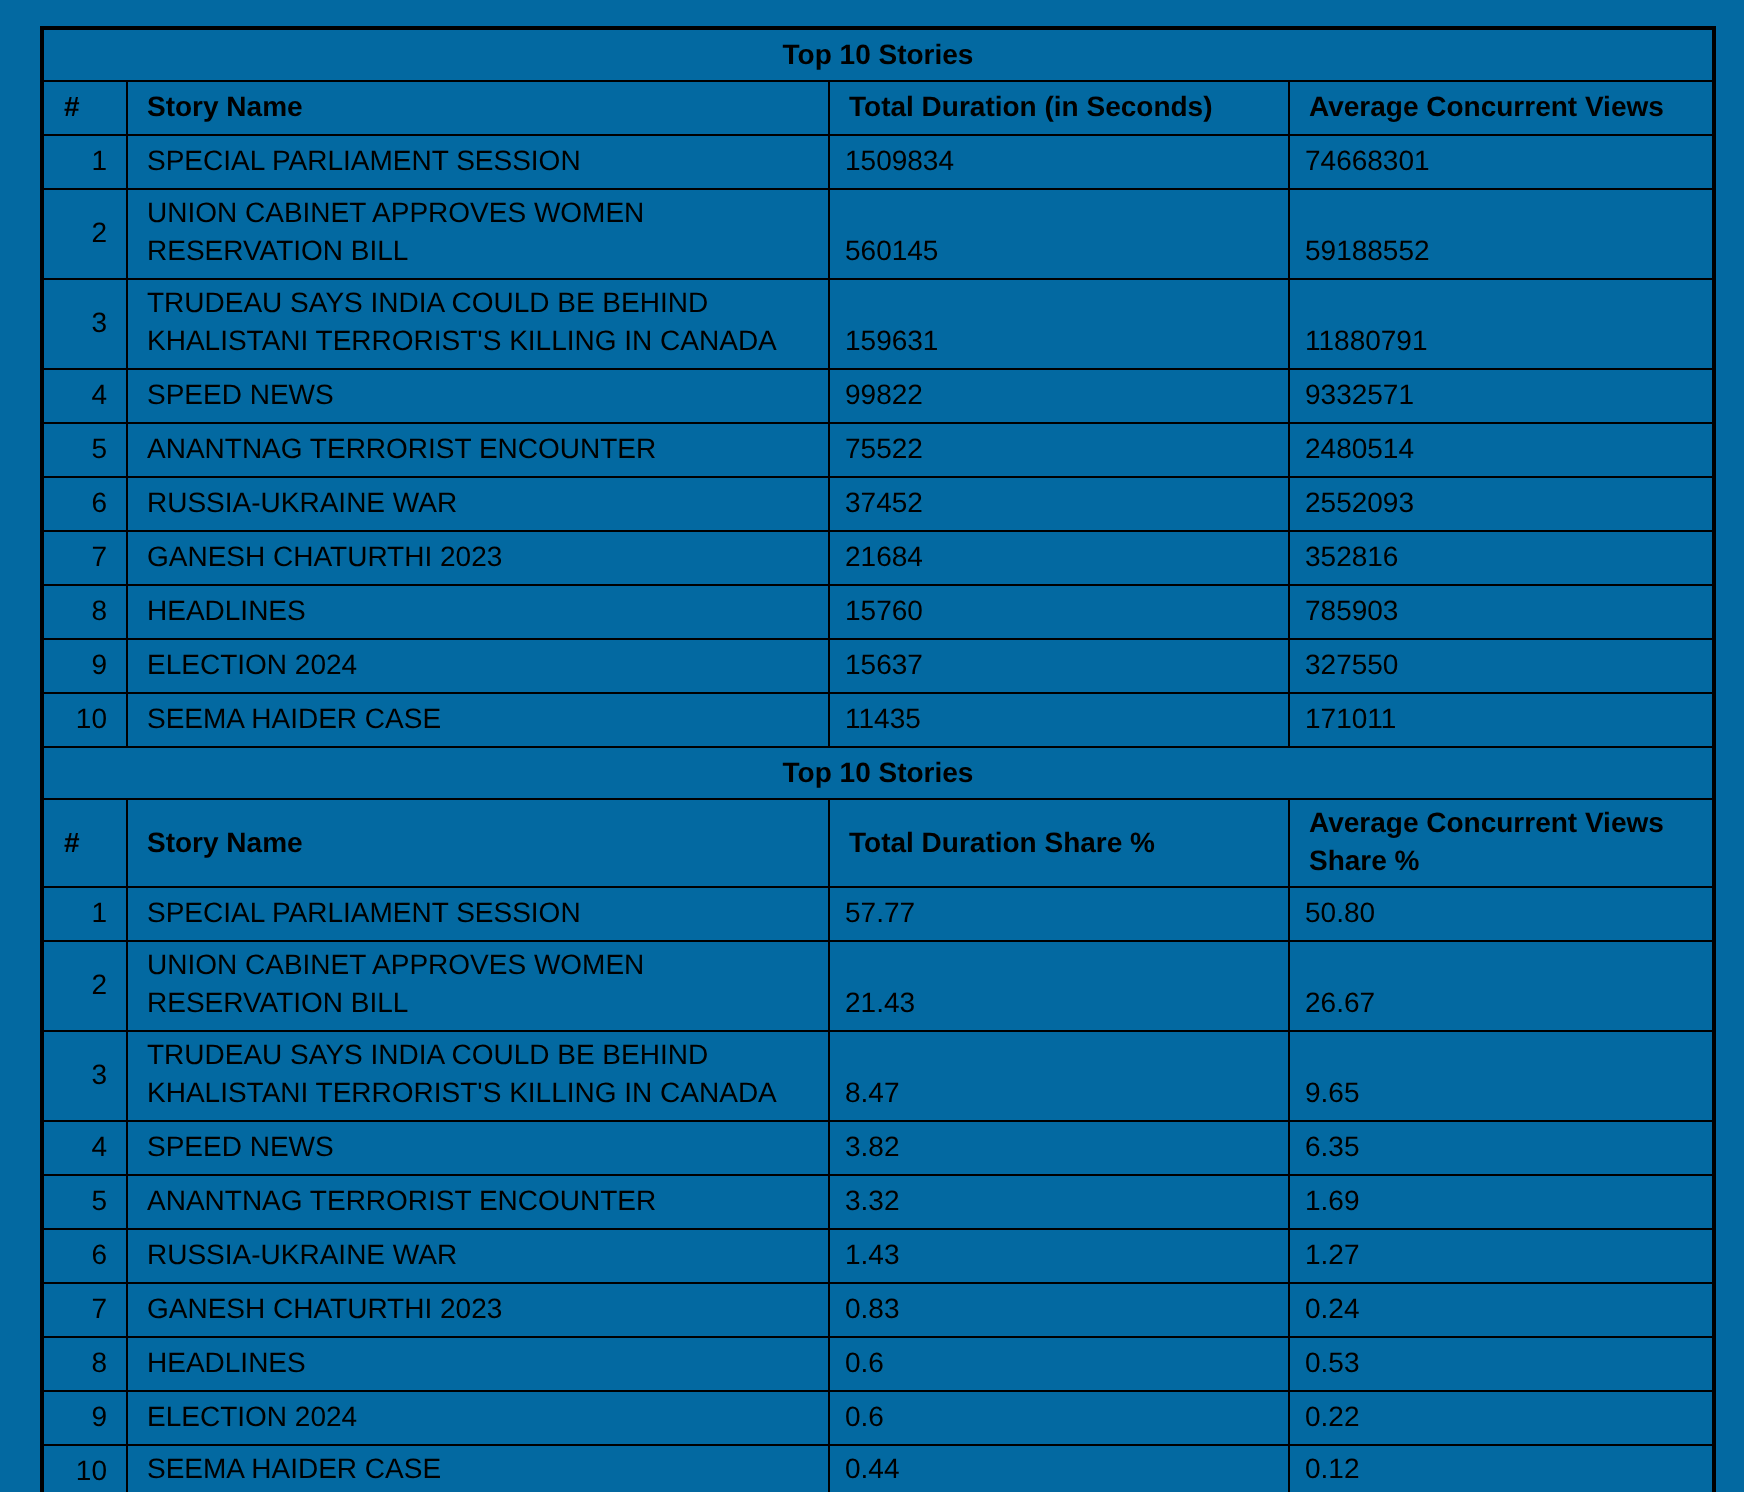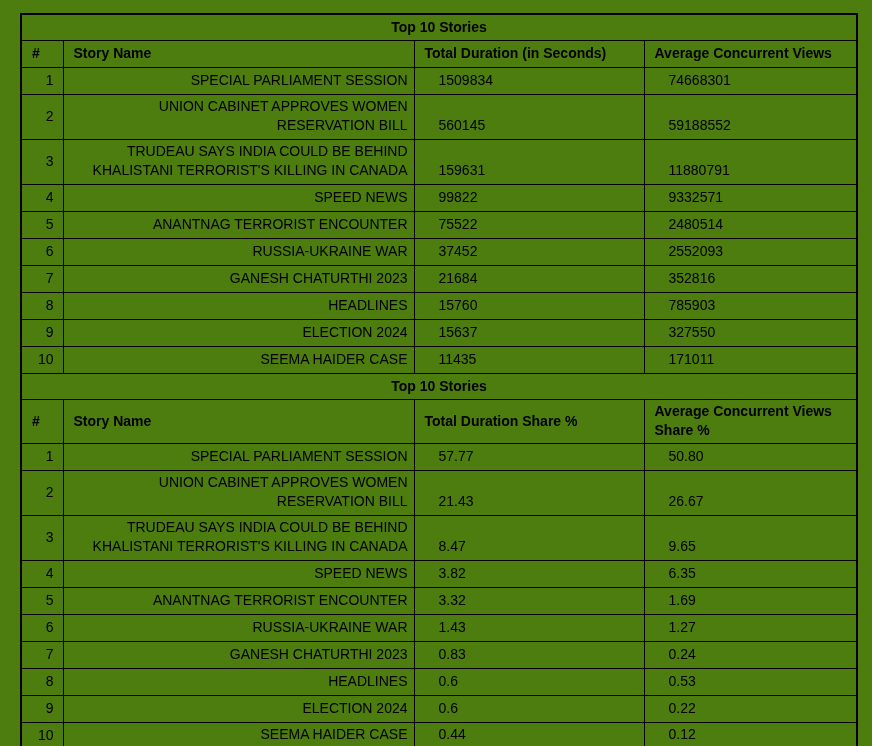--- a/index.html
+++ b/index.html
@@ -6,21 +6,21 @@
   html, body {
     margin: 0;
     padding: 0;
     background: #ffffff;
     font-family: "Liberation Sans", sans-serif;
     color: #000000;
   }
   .page {
     width: 872px;
     height: 746px;
-    background: #4d7c0f;
+    background: #0369a1;
     box-sizing: border-box;
     padding: 13px 16px 2px 20px;
   }
   table.stories {
     border-collapse: collapse;
     table-layout: fixed;
     width: 836px;
     border: 2px solid #000000;
   }
   table.stories td, table.stories th {
@@ -46,29 +46,29 @@
     white-space: pre-line;
     padding: 2px 6px 2px 10px;
   }
   tr.data-row { height: 27px; }
   td.col-num {
     text-align: right;
     vertical-align: middle;
     padding: 1px 9px 1px 2px;
   }
   td.col-name {
-    text-align: right;
+    text-align: left;
     vertical-align: bottom;
     white-space: pre-line;
     padding: 2px 6px 4px 10px;
   }
   td.col-val {
     text-align: left;
     vertical-align: bottom;
-    padding: 2px 6px 4px 24px;
+    padding: 2px 6px 4px 8px;
   }
 </style>
 </head>
 <body>
 
 <div class="page">
   <table class="stories">
     <colgroup>
       <col style="width:42px">
       <col style="width:351px">

